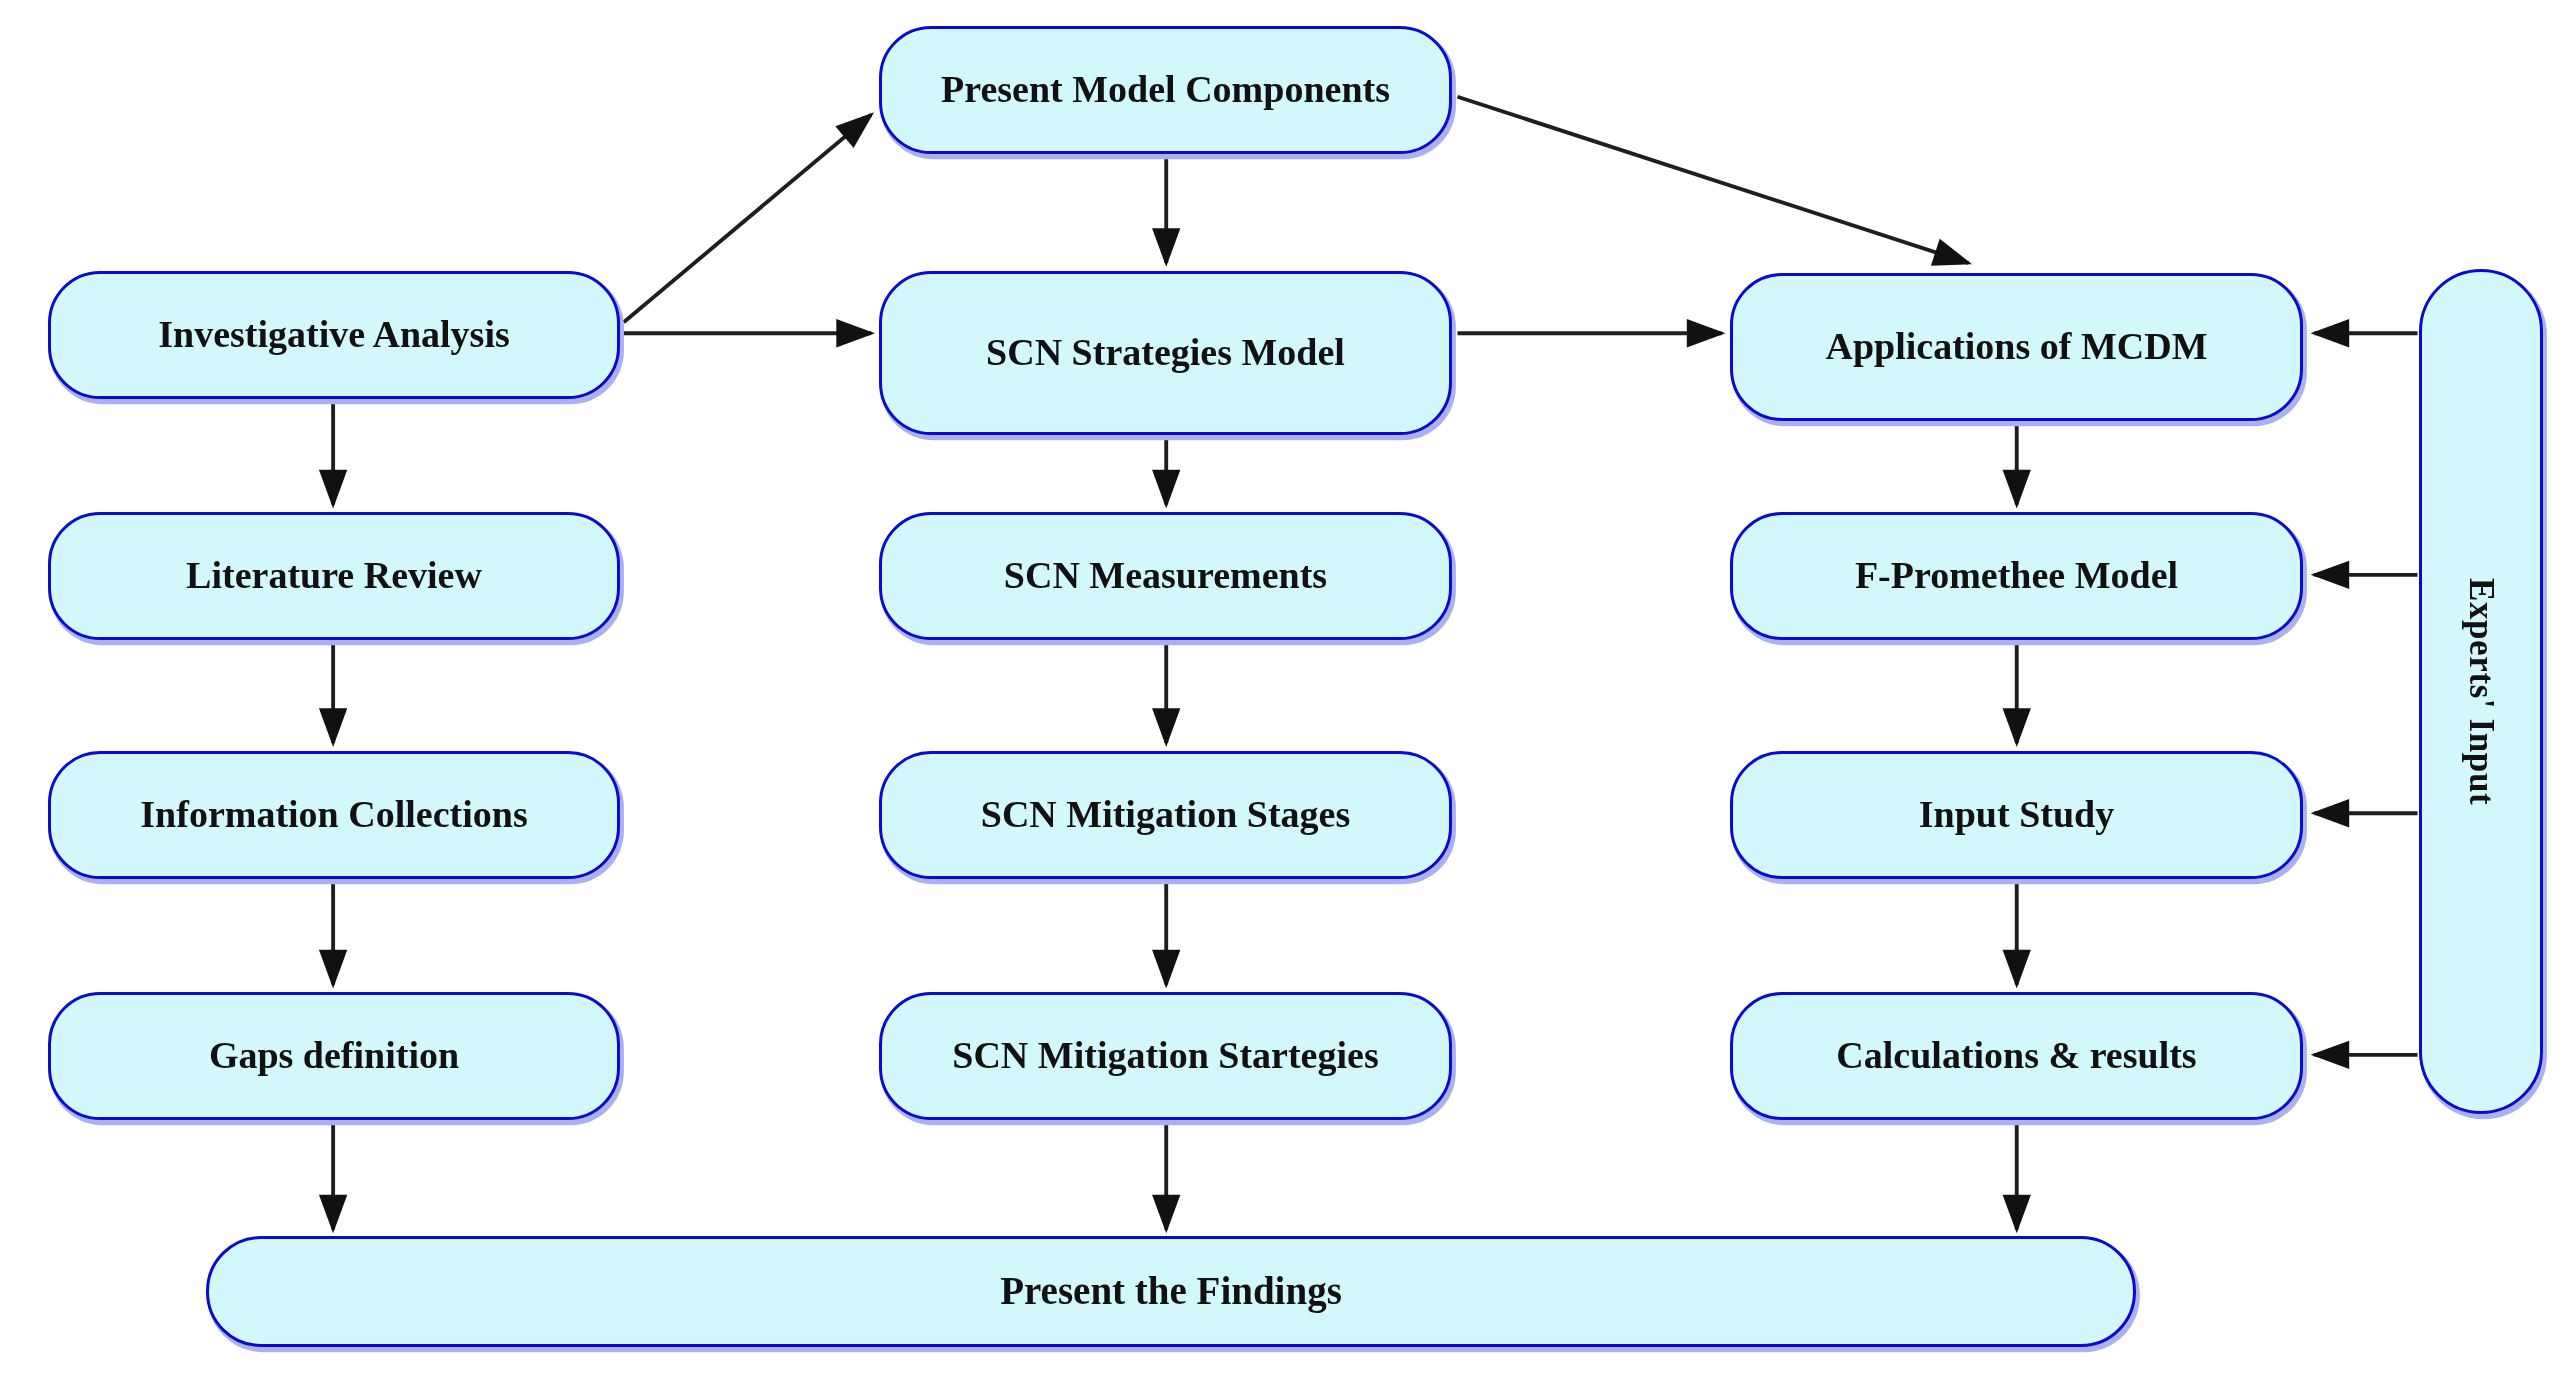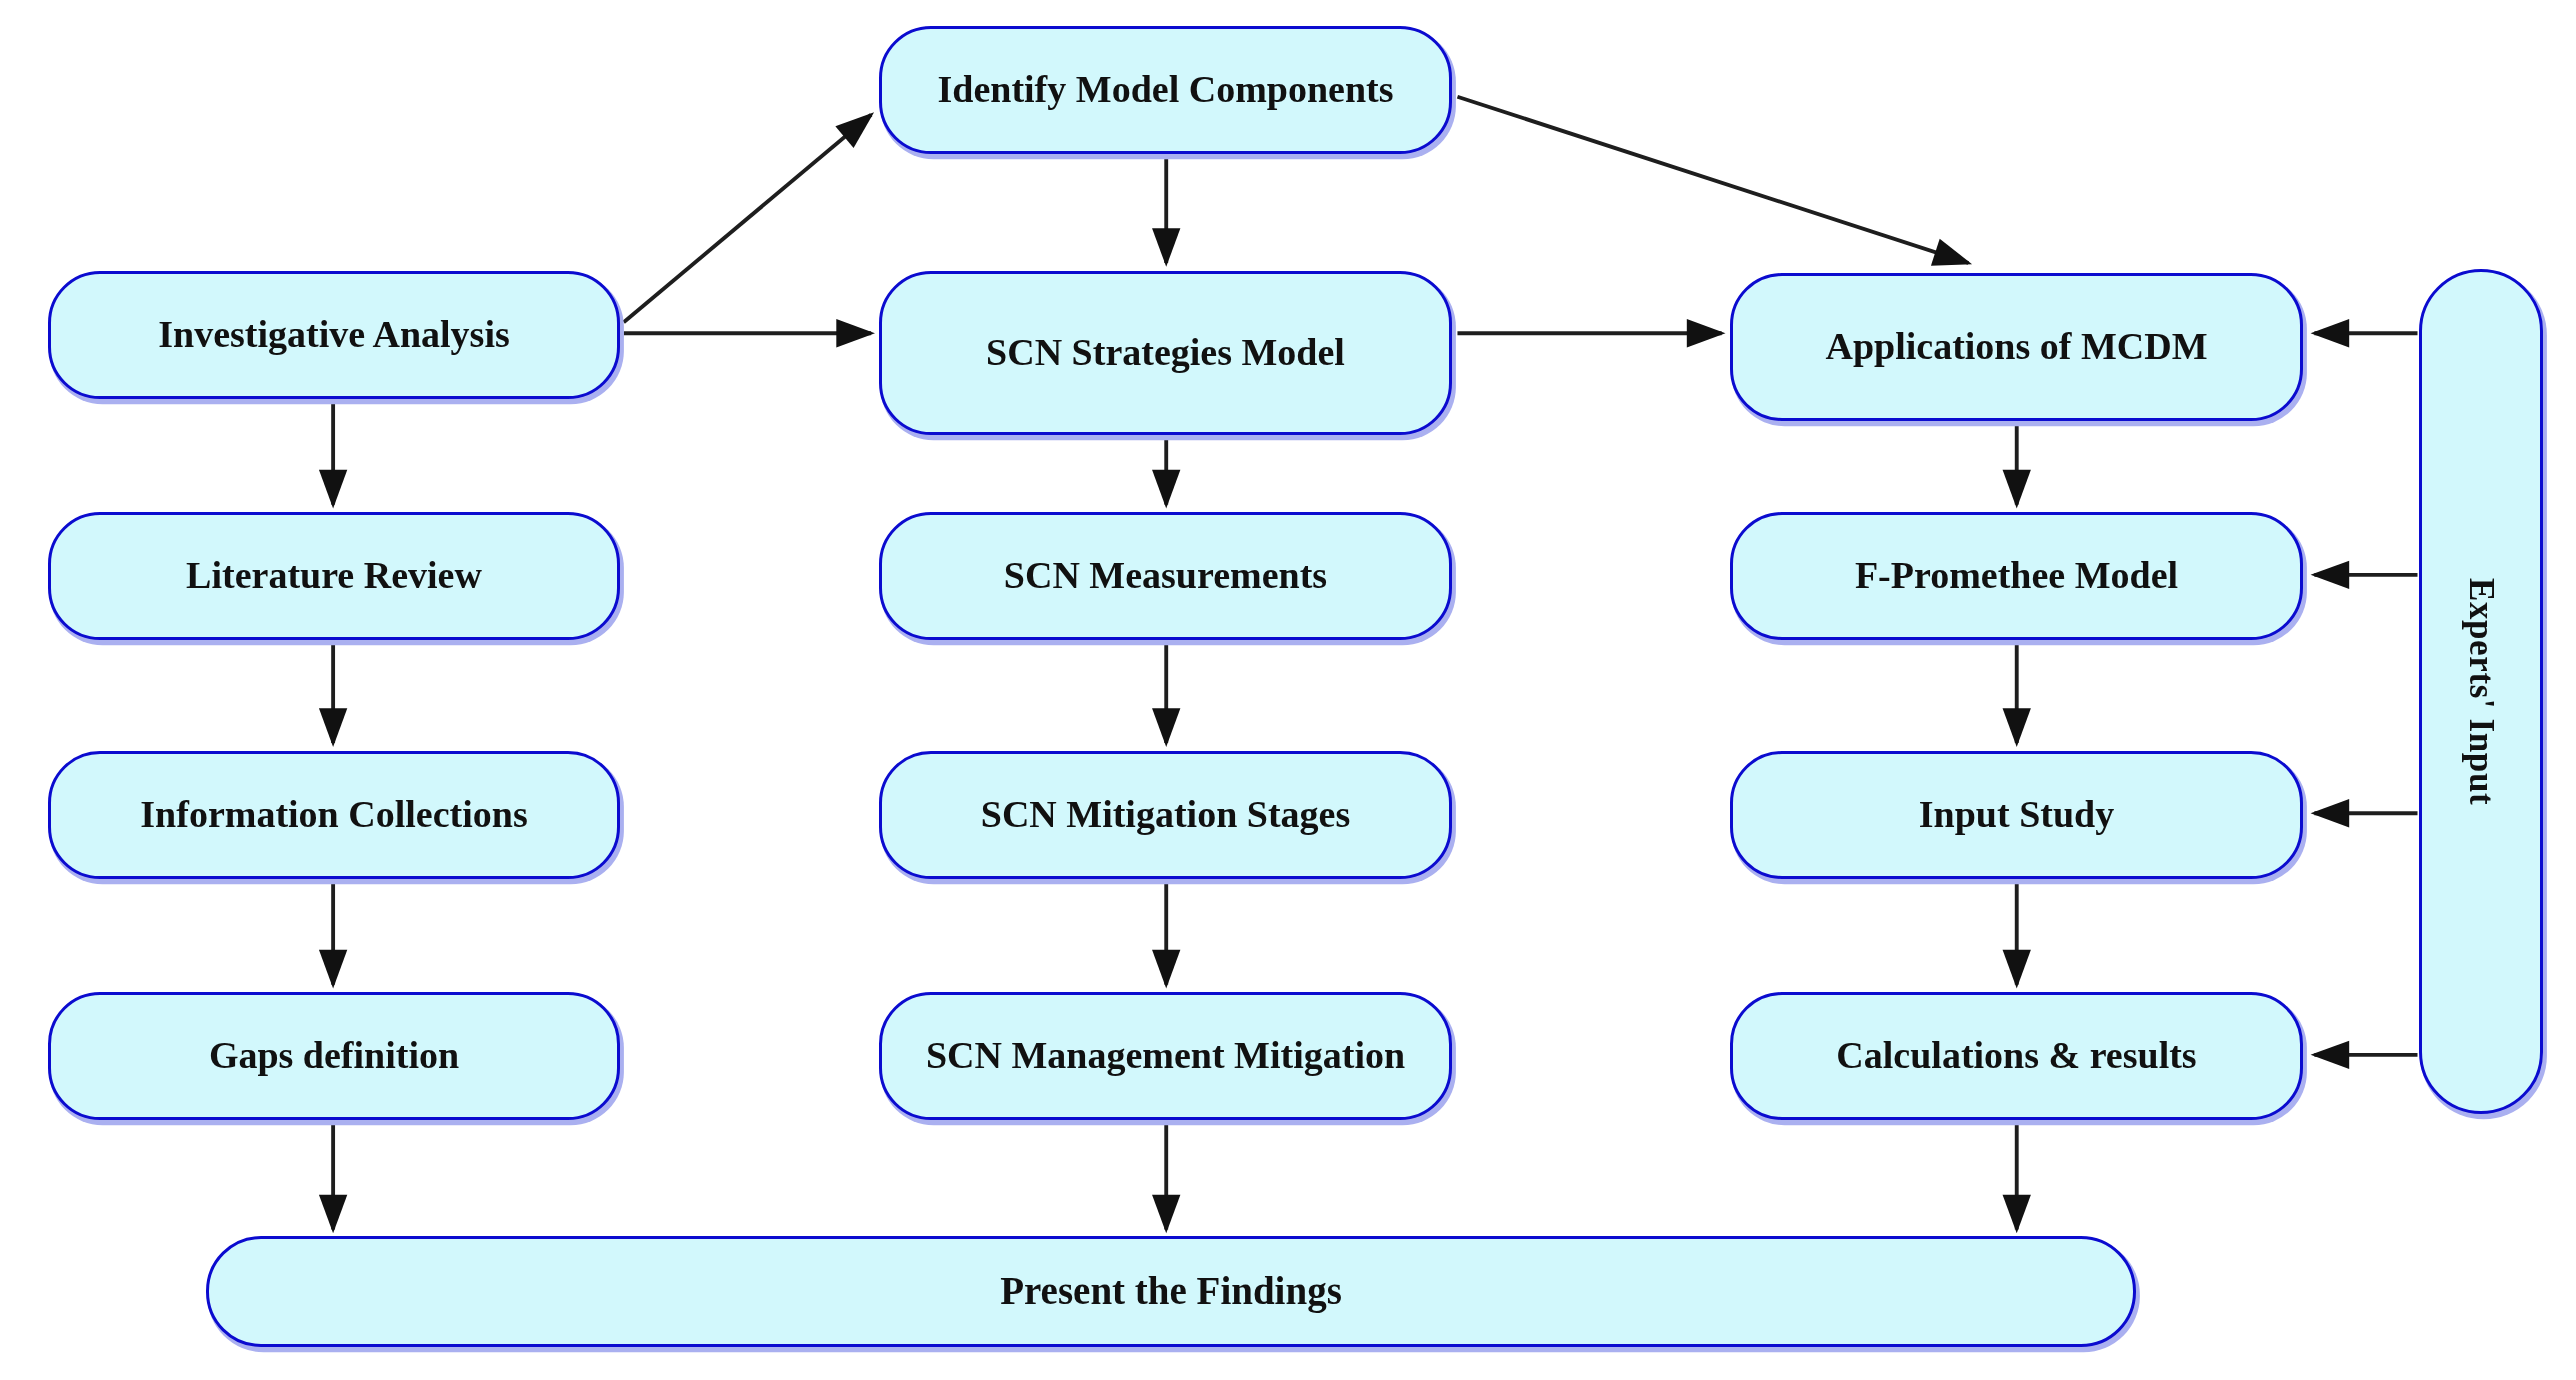--- a/index.html
+++ b/index.html
@@ -80,21 +80,21 @@
     <line x1="3130" y1="1367" x2="3130" y2="1528" marker-end="url(#ah)"></line>
     <line x1="3130" y1="1742" x2="3130" y2="1908" marker-end="url(#ah)"></line>
 
     <line x1="3752" y1="517" x2="3592" y2="517" marker-end="url(#ah)"></line>
     <line x1="3752" y1="892" x2="3592" y2="892" marker-end="url(#ah)"></line>
     <line x1="3752" y1="1262" x2="3592" y2="1262" marker-end="url(#ah)"></line>
     <line x1="3752" y1="1637" x2="3592" y2="1637" marker-end="url(#ah)"></line>
   </svg>
 
   <div class="node pill" style="left:879px;top:26px;width:573px;height:128px;">
-    <span class="lbl">Identify Model Components</span>
+    <span class="lbl">Present Model Components</span>
   </div>
 
   <div class="node pill" style="left:48px;top:271px;width:572px;height:128px;justify-content:center;">
     <span class="lbl">Investigative Analysis</span>
   </div>
   <div class="node pill" style="left:879px;top:271px;width:573px;height:164px;">
     <span class="lbl">SCN Strategies Model</span>
   </div>
   <div class="node pill" style="left:1730px;top:273px;width:573px;height:148px;justify-content:center;">
     <span class="lbl">Applications of MCDM</span>
@@ -117,21 +117,21 @@
     <span class="lbl">SCN Mitigation Stages</span>
   </div>
   <div class="node pill" style="left:1730px;top:751px;width:573px;height:128px;">
     <span class="lbl">Input Study</span>
   </div>
 
   <div class="node pill" style="left:48px;top:992px;width:572px;height:128px;">
     <span class="lbl">Gaps definition</span>
   </div>
   <div class="node pill" style="left:879px;top:992px;width:573px;height:128px;">
-    <span class="lbl">SCN Management Mitigation</span>
+    <span class="lbl">SCN Mitigation Startegies</span>
   </div>
   <div class="node pill" style="left:1730px;top:992px;width:573px;height:128px;">
     <span class="lbl">Calculations &amp; results</span>
   </div>
 
   <div class="node" id="node-experts" style="left:2419px;top:269px;width:124px;height:845px;">
     <span class="lbl">Experts' Input</span>
   </div>
 
   <div class="node" id="node-present" style="left:206px;top:1236px;width:1930px;height:111px;">

